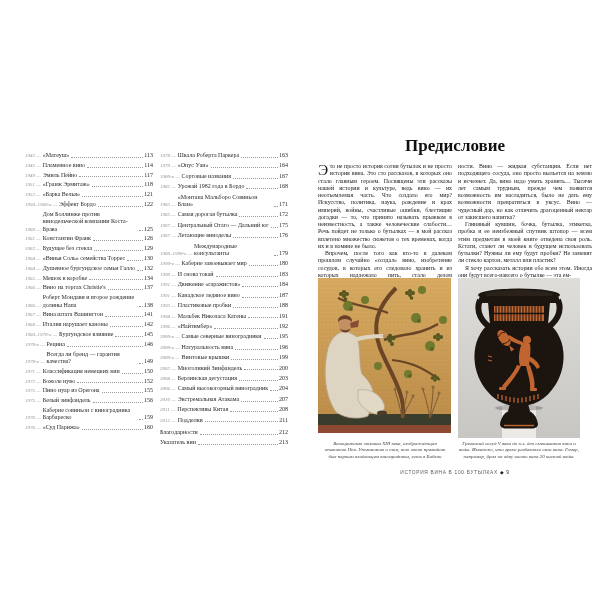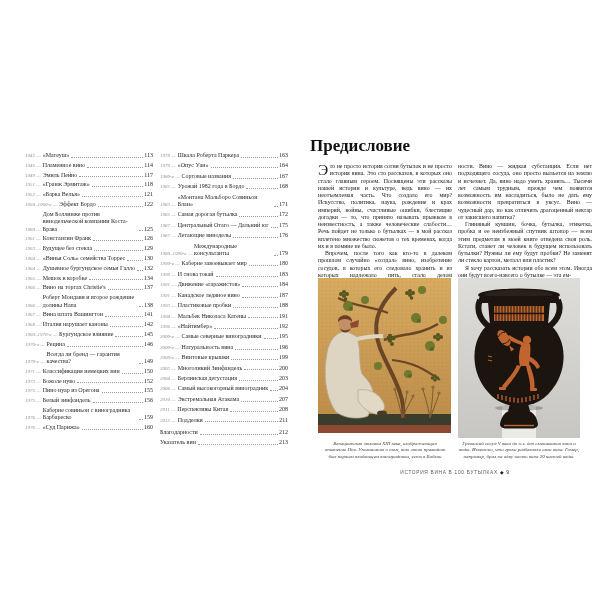--- a/index.html
+++ b/index.html
@@ -12,21 +12,21 @@
   .col-right .toc-row{margin-bottom:3px;}
   .toc-year{flex:none;font-style:italic;font-size:5px;line-height:7.4px;color:#8f8f8f;
             margin-right:2px;white-space:nowrap;}
   .toc-title{flex:0 1 auto;font-size:6px;line-height:7.4px;color:#2a2a2a;}
   .toc-leader{flex:1 0 4px;border-bottom:1px dotted #9a9a9a;margin:0 1px 1.6px 2px;}
   .toc-page{flex:none;font-size:6px;line-height:7.4px;color:#2a2a2a;}
   .toc-backmatter{margin-top:5px;}
 
   
   .preface-title{position:absolute;left:310px;top:136px;width:290px;margin:0;
-                 font-size:17px;font-weight:bold;color:#101010;}
+                 text-align:center;font-size:17px;font-weight:bold;color:#101010;}
   .body-col{position:absolute;top:163px;width:134px;font-size:5.9px;line-height:7.25px;
             text-align:justify;color:#1c1c1c;}
   .body-col p{margin:0;}
   .body-col p.indent{text-indent:7px;}
   .dropcap{float:left;font-size:15.5px;line-height:12.5px;padding:1px 1.5px 0 0;color:#1c1c1c;}
 
   
   .figure{position:absolute;top:278px;}
   .caption{position:absolute;top:441px;font-style:italic;font-size:5px;line-height:6.4px;
            color:#3c3c3c;text-align:center;}

